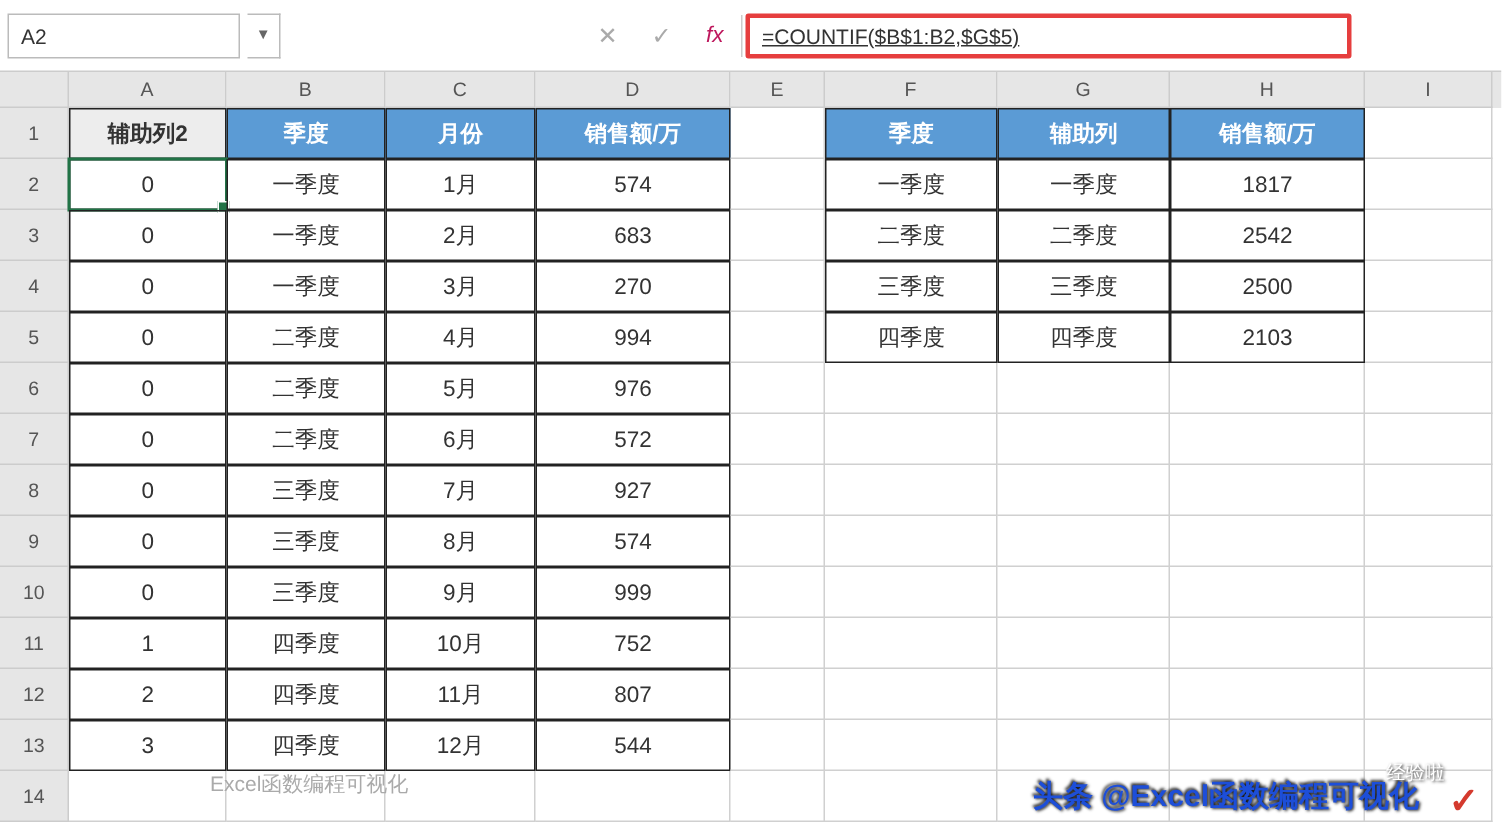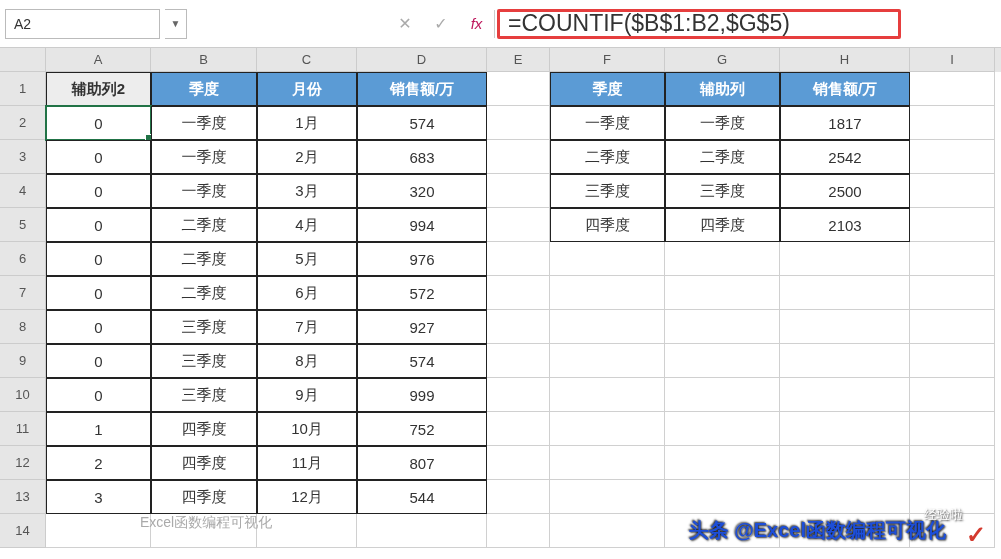--- a/index.html
+++ b/index.html
@@ -65,28 +65,29 @@
       display: flex;
       align-items: center;
       justify-content: center;
       border-right: 1px solid #ccc;
       height: 28px;
     }
     .formula-input {
       flex: 1;
       height: 30px;
       padding: 3px 8px;
-      font-size: 23px;
+      font-size: 14px;
       display: flex;
       align-items: center;
       border: 3px solid #e63e3e;
       border-radius: 2px;
       margin-left: 2px;
       margin-right: 100px;
       background: #fff;
+      text-decoration: underline;
     }
     .grid-area {
       position: relative;
     }
     .col-headers {
       display: flex;
       height: 24px;
       background: #e6e6e6;
     }
     .corner {
@@ -264,21 +265,21 @@
     <div class="cell wG bordered">二季度</div>
     <div class="cell wH bordered">2542</div>
     <div class="cell wI"></div>
   </div>
 
   <div class="row">
     <div class="row-h">4</div>
     <div class="cell wA bordered">0</div>
     <div class="cell wB bordered">一季度</div>
     <div class="cell wC bordered">3月</div>
-    <div class="cell wD bordered">320</div>
+    <div class="cell wD bordered">270</div>
     <div class="cell wE"></div>
     <div class="cell wF bordered">三季度</div>
     <div class="cell wG bordered">三季度</div>
     <div class="cell wH bordered">2500</div>
     <div class="cell wI"></div>
   </div>
 
   <div class="row">
     <div class="row-h">5</div>
     <div class="cell wA bordered">0</div>

